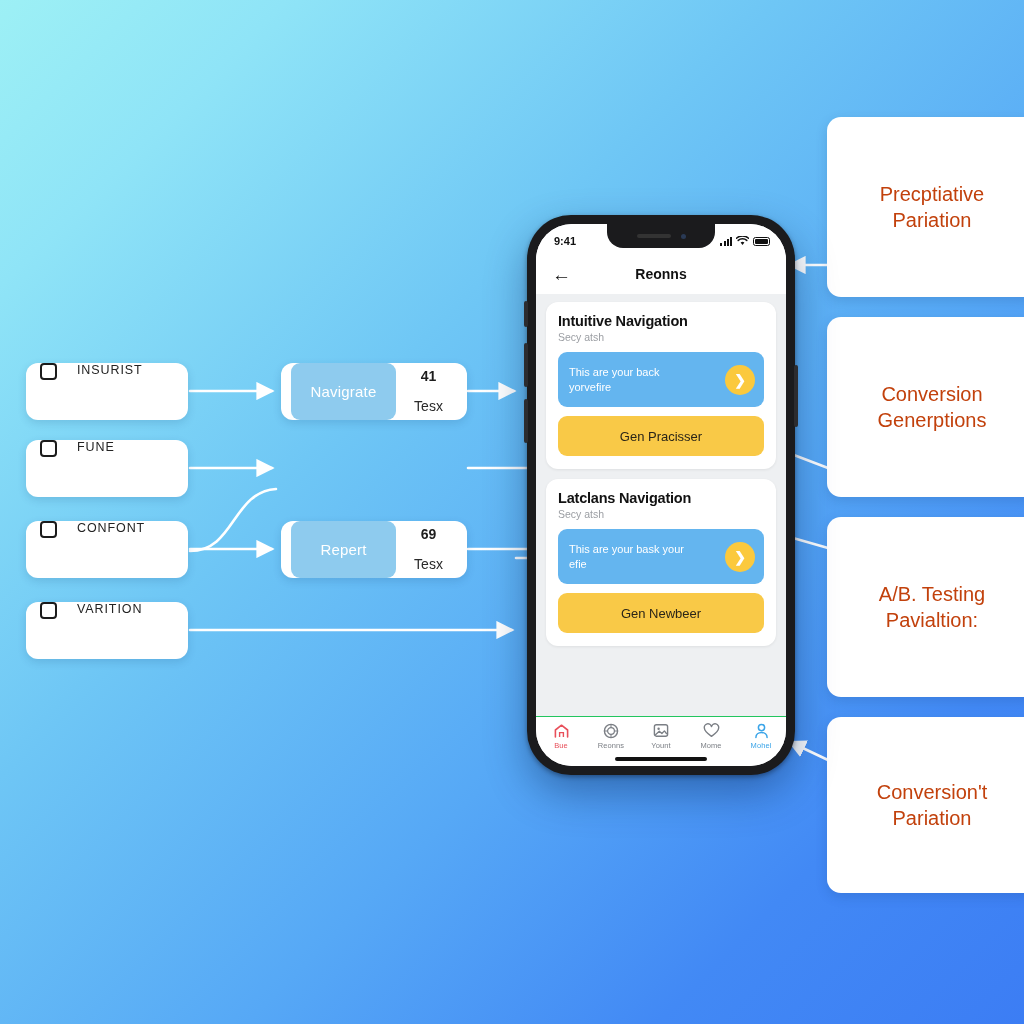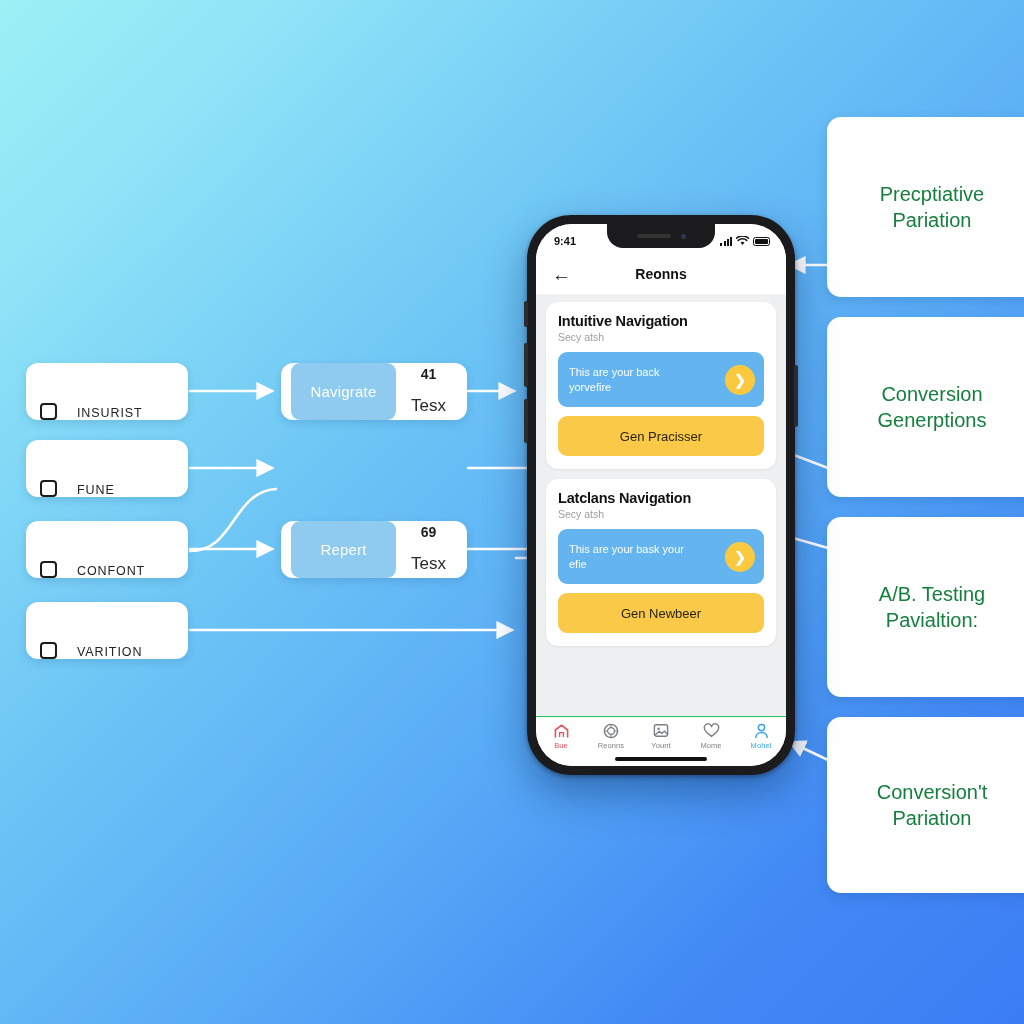--- a/index.html
+++ b/index.html
@@ -14,21 +14,21 @@
 
   
   #connectors { position: absolute; inset: 0; width: 1024px; height: 1024px; pointer-events: none; }
 
   
   .left-card {
     position: absolute;
     width: 162px; height: 57px;
     background: #ffffff;
     border-radius: 12px;
-    display: flex; align-items: flex-end;
+    display: flex; align-items: flex-start;
     padding-left: 14px;
     box-shadow: 0 3px 9px rgba(20,60,120,.16);
   }
   .checkbox {
     width: 17px; height: 17px;
     border: 2.4px solid #1b1b1b;
     border-radius: 4px;
     background: #fff;
     flex: none;
   }
@@ -59,36 +59,36 @@
     font-size: 15px;
     letter-spacing: .2px;
   }
   .mid-stat {
     flex: 1;
     display: flex; flex-direction: column;
     align-items: center; justify-content: center;
     padding-right: 6px;
   }
   .mid-num { font-size: 14px; font-weight: 700; color: #1d1d1d; line-height: 1.05; }
-  .mid-sub { font-size: 17px; color: #2a2a2a; margin-top: 14px; }
+  .mid-sub { font-size: 14px; color: #2a2a2a; margin-top: 14px; }
 
   
   .right-card {
     position: absolute;
     left: 827px;
     width: 210px;
     background: #ffffff;
     border-radius: 14px;
     display: flex; align-items: center; justify-content: center;
     text-align: center;
     box-shadow: 0 4px 12px rgba(20,60,120,.18);
   }
   .right-label {
     font-size: 20px;
-    color: #15803d;
+    color: #c2410c;
     line-height: 1.32;
     padding: 0 14px;
     max-width: 180px;
   }
 
   
   #phone {
     position: absolute;
     left: 527px; top: 215px;
     width: 268px; height: 560px;

